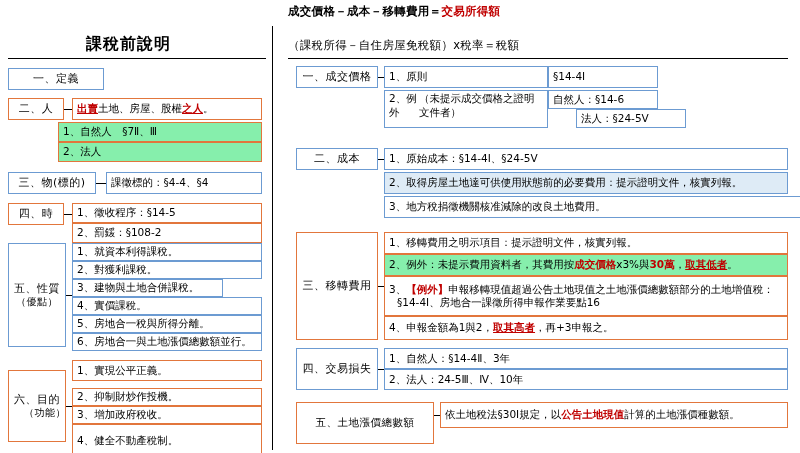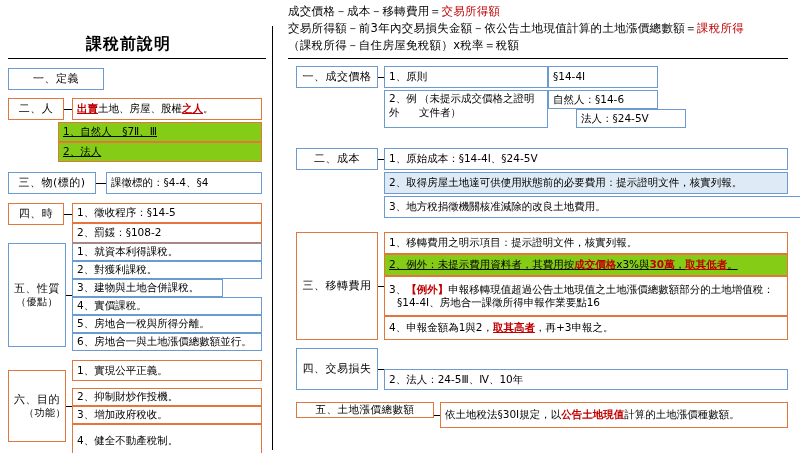--- a/index.html
+++ b/index.html
@@ -65,42 +65,42 @@
     background: #ffffff;
     font-size: 10.5px;
     line-height: 1.25;
     display: flex;
     align-items: center;
     padding: 1px 4px;
     white-space: nowrap;
   }
   .box.center { justify-content: center; }
   .box.orange { border-color: #e2763c; }
-  .box.orange-fill { border-color: #e2763c; background: #84cc16; text-decoration: underline; }
+  .box.orange-fill { border-color: #e2763c; background: #86efac; }
   .box.blue-fill { border-color: #6c9bd2; background: #deebf6; }
   .box.wrap { white-space: normal; }
   .box.two-line { line-height: 1.3; }
 
   .cat-box {
     font-size: 11px;
     letter-spacing: 0.5px;
   }
 
   
   .hline {
     position: absolute;
     border-top: 1px solid #000;
     height: 0;
   }
 
   
   .formula {
     position: absolute;
     font-size: 11.5px;
-    font-weight: normal;
+    font-weight: bold;
     letter-spacing: 0.3px;
     white-space: nowrap;
   }
   .formula .red { color: #c00000; }
 
   .rule-under-formula {
     position: absolute;
     left: 288px;
     top: 58px;
     width: 500px;
@@ -199,23 +199,20 @@
   <div class="box orange" style="left:72px; top:406px; width:190px; height:18px;">
     <span>3、增加政府稅收。</span>
   </div>
   <div class="box orange" style="left:72px; top:424px; width:190px; height:34px;">
     <span>4、健全不動產稅制。</span>
   </div>
 
   <div class="formula" style="left:288px; top:4px;">
     <span>成交價格－成本－移轉費用＝</span><span class="red">交易所得額</span>
   </div>
-  <div class="formula" style="left:288px; top:21px;">
-    <span>交易所得額－前3年內交易損失金額－依公告土地現值計算的土地漲價總數額＝</span><span class="red">課稅所得</span>
-  </div>
   <div class="formula" style="left:288px; top:38px; font-weight:normal;">
     <span>（課稅所得－自住房屋免稅額）x稅率＝稅額</span>
   </div>
   <div class="rule-under-formula"></div>
 
   <div class="box center cat-box" style="left:296px; top:66px; width:82px; height:22px;">
     <span>一、成交價格</span>
   </div>
   <div class="hline" style="left:378px; top:77px; width:6px;"></div>
   <div class="box" style="left:384px; top:66px; width:164px; height:22px;">
@@ -264,25 +261,28 @@
     <span style="padding-left:8px;"><span>§14-4Ⅰ、房地合一課徵所得申報作業要點16</span></span>
   </div>
   <div class="box orange" style="left:384px; top:316px; width:404px; height:24px;">
     <span><span>4、申報金額為1與2，</span><span class="redb ul">取其高者</span><span>，再+3申報之。</span></span>
   </div>
 
   <div class="box center cat-box" style="left:296px; top:348px; width:82px; height:42px;">
     <span>四、交易損失</span>
   </div>
   <div class="hline" style="left:378px; top:369px; width:6px;"></div>
+  <div class="box" style="left:384px; top:348px; width:404px; height:21px;">
+    <span>1、自然人：§14-4Ⅱ、3年</span>
+  </div>
   <div class="box" style="left:384px; top:369px; width:404px; height:21px;">
     <span>2、法人：24-5Ⅲ、Ⅳ、10年</span>
   </div>
 
-  <div class="box center cat-box orange" style="left:296px; top:402px; width:138px; height:16px; font-size:10.5px;">
+  <div class="box center cat-box orange" style="left:296px; top:402px; width:138px; height:42px; font-size:10.5px;">
     <span>五、土地漲價總數額</span>
   </div>
   <div class="hline" style="left:434px; top:415px; width:6px;"></div>
   <div class="box orange" style="left:440px; top:402px; width:348px; height:26px;">
     <span><span>依土地稅法§30Ⅰ規定，以</span><span class="redb">公告土地現值</span><span>計算的土地漲價種數額。</span></span>
   </div>
 
 </div>
 
 </body></html>

